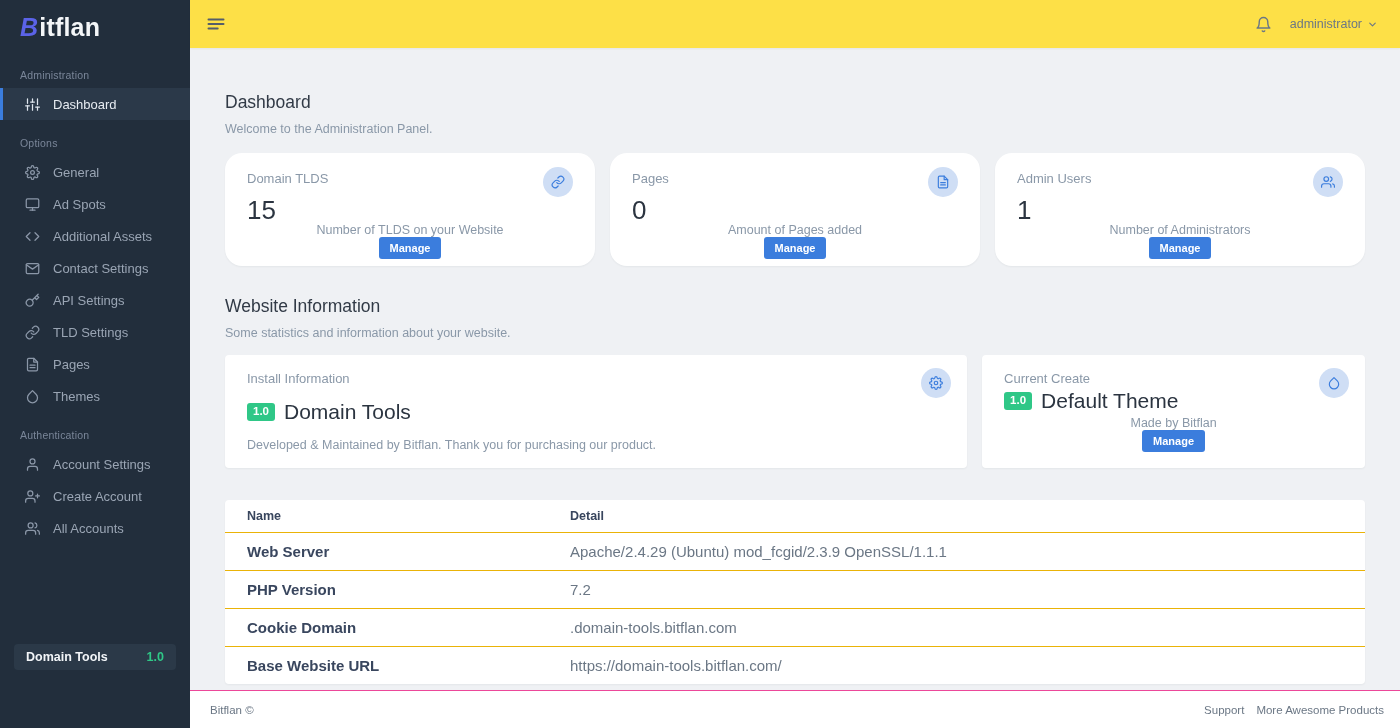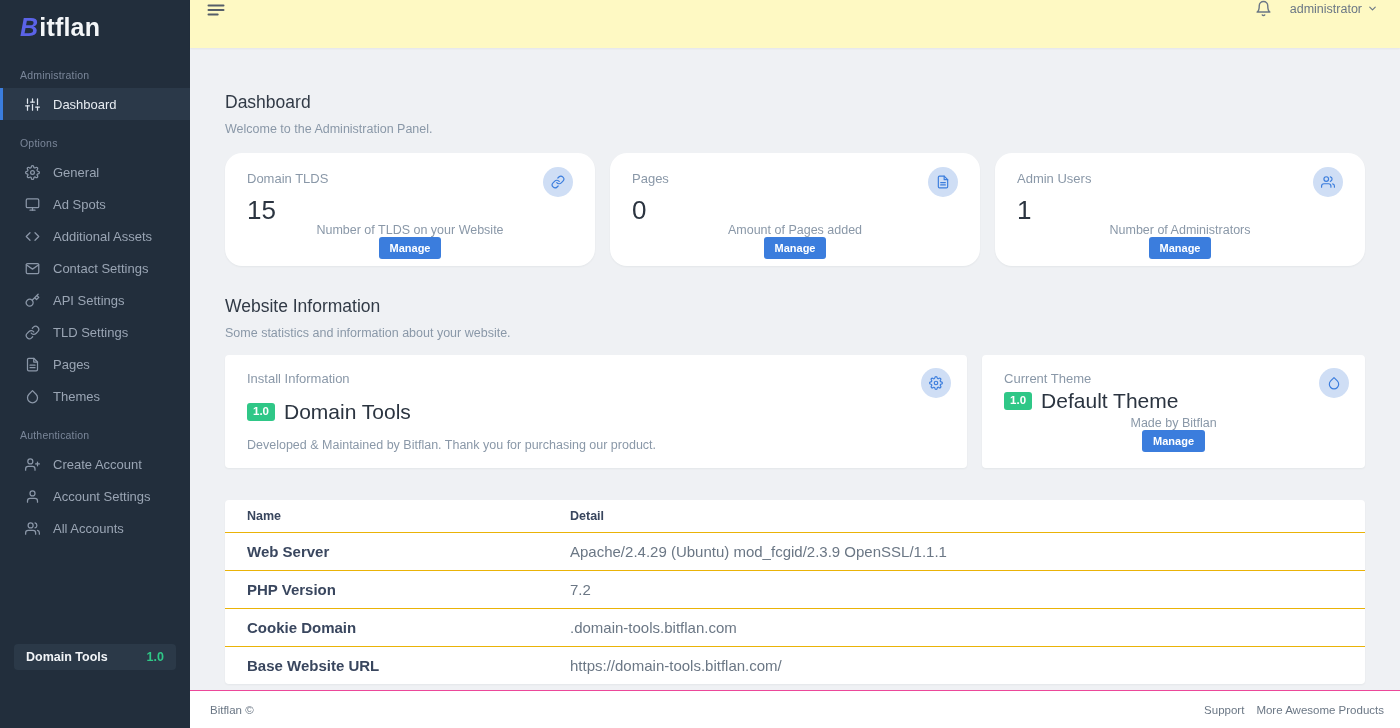--- a/index.html
+++ b/index.html
@@ -17,21 +17,21 @@
   .side-item svg { width:15px; height:15px; }
   .side-item.active { background:#2b3949; color:#e7ecf2; }
   .side-item.active .si-icon { color:#dfe6ee; }
   .side-item.active::before { content:""; position:absolute; left:0; top:0; bottom:0; width:3px; background:#3b7ddd; }
   .side-bottom { margin:auto 14px 58px; background:#2b3948; border-radius:4px; padding:6px 12px; display:flex; justify-content:space-between; align-items:center; }
   .side-bottom .prod { color:#f2f5f8; font-size:12.5px; font-weight:700; }
   .side-bottom .ver { color:#2fc787; font-size:12.5px; font-weight:700; }
 
   
   .main { flex:1; display:flex; flex-direction:column; height:728px; }
-  .topbar { height:48px; background:#fef9c3; display:flex; align-items:flex-start; justify-content:space-between; padding:0 22px 0 16px; box-shadow:0 1px 2px rgba(0,0,0,.05); position:relative; z-index:2; }
+  .topbar { height:48px; background:#fde047; display:flex; align-items:center; justify-content:space-between; padding:0 22px 0 16px; box-shadow:0 1px 2px rgba(0,0,0,.05); position:relative; z-index:2; }
   .hamburger { color:#555e69; cursor:pointer; display:flex; align-items:center; }
   .hamburger svg { width:20px; height:20px; }
   .top-right { display:flex; align-items:center; gap:18px; }
   .bell { color:#6b7785; cursor:pointer; display:flex; }
   .bell svg { width:17px; height:17px; }
   .user-menu { display:flex; align-items:center; gap:5px; color:#6b7785; font-size:12.5px; cursor:pointer; }
   .user-menu svg { width:11px; height:11px; }
 
   .content { flex:1; padding:44px 35px 0; overflow:hidden; }
   .page-title { font-size:17.5px; font-weight:500; color:#313a46; }
@@ -232,32 +232,32 @@
           <use href="#i-droplet"></use>
         </svg>
       </span>
     <span>Themes</span>
   </div>
 
   <div class="side-section">Authentication</div>
   <div class="side-item">
     <span class="si-icon">
         <svg viewBox="0 0 24 24">
+          <use href="#i-user"></use>
+        </svg>
+      </span>
+    <span>Account Settings</span>
+  </div>
+  <div class="side-item">
+    <span class="si-icon">
+        <svg viewBox="0 0 24 24">
           <use href="#i-user-plus"></use>
         </svg>
       </span>
     <span>Create Account</span>
-  </div>
-  <div class="side-item">
-    <span class="si-icon">
-        <svg viewBox="0 0 24 24">
-          <use href="#i-user"></use>
-        </svg>
-      </span>
-    <span>Account Settings</span>
   </div>
   <div class="side-item">
     <span class="si-icon">
         <svg viewBox="0 0 24 24">
           <use href="#i-users"></use>
         </svg>
       </span>
     <span>All Accounts</span>
   </div>
 
@@ -359,21 +359,21 @@
         </div>
         <span class="info-desc">Developed &amp; Maintained by Bitflan. Thank you for purchasing our product.</span>
         <span class="icon-circle corner-circle">
             <svg viewBox="0 0 24 24">
               <use href="#i-gear"></use>
             </svg>
           </span>
       </div>
 
       <div class="card theme-card">
-        <span class="info-label">Current Theme</span>
+        <span class="info-label">Current Create</span>
         <div class="name-row">
           <span class="badge-green">1.0</span>
           <span class="big-name">Default Theme</span>
         </div>
         <div class="card-bottom">
           <span class="info-desc">Made by Bitflan</span>
           <button class="btn-blue">Manage</button>
         </div>
         <span class="icon-circle corner-circle">
             <svg viewBox="0 0 24 24">

